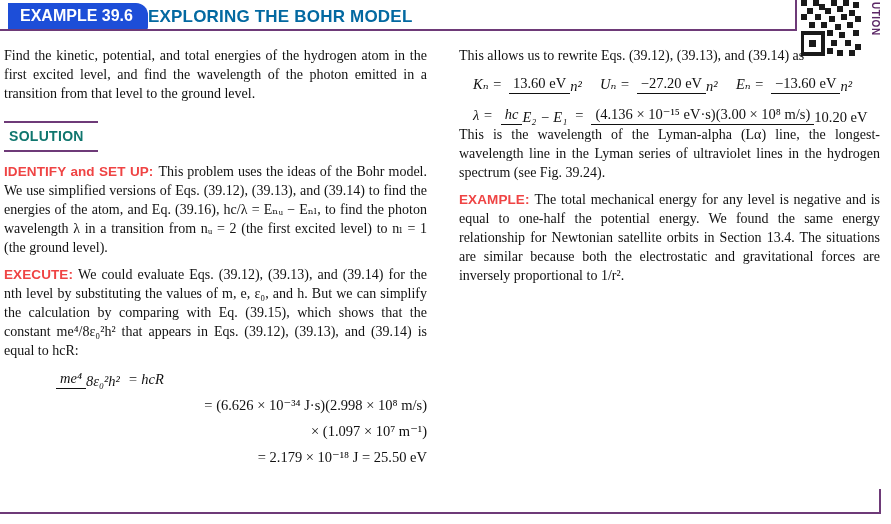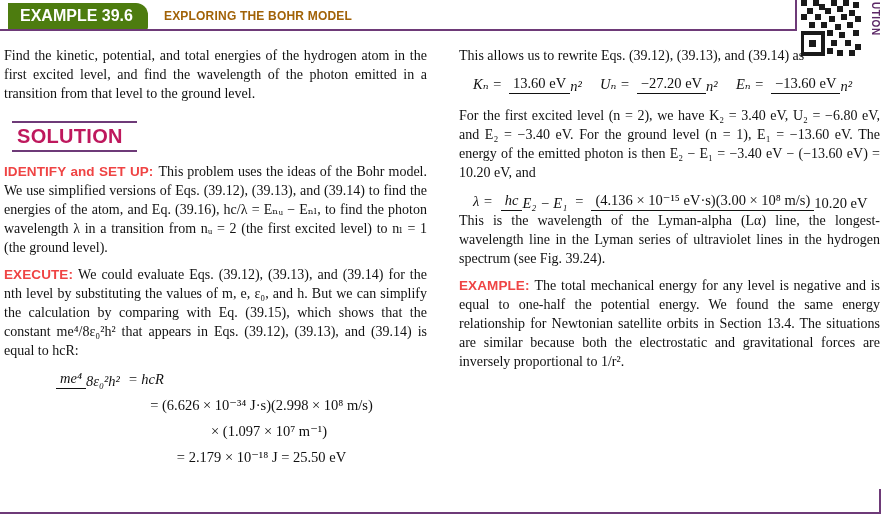--- a/index.html
+++ b/index.html
@@ -8,28 +8,28 @@
     position:relative;
     background:#ffffff;
     font-family:"Liberation Serif","DejaVu Serif",serif;
     font-size:14px; line-height:19px;
     color:#111; overflow:hidden;
   }
 
   
   .hdr { position:absolute; top:3px; left:8px; display:flex; align-items:center; }
   .badge {
-    display:inline-block; background:#4d7c0f; color:#fff;
+    display:inline-block; background:#1d4ed8; color:#fff;
     font-family:"Liberation Sans","DejaVu Sans",sans-serif;
     font-weight:bold; font-size:16px; line-height:16px;
     padding:5px 15px 6px 12px; border-radius:0 12px 3px 0;
   }
   .ex-title {
     font-family:"Liberation Sans","DejaVu Sans",sans-serif;
-    font-weight:bold; font-size:12px; color:#a16207; margin-left:16px;
+    font-weight:bold; font-size:17px; color:#0369a1; 
     letter-spacing:.2px;
   }
   .rule-top   { position:absolute; left:0; top:29px; width:797px; height:2px; background:#6e3a78; }
   .rule-top-stub { position:absolute; left:795px; top:0; width:2px; height:31px; background:#6e3a78; }
   .rule-bottom{ position:absolute; left:0; top:512px; width:881px; height:2px; background:#6e3a78; }
   .rule-bottom-stub{ position:absolute; left:879px; top:489px; width:2px; height:25px; background:#6e3a78; }
 
   .qr { position:absolute; left:801px; top:0; width:60px; height:56px; }
   .margin-label {
     position:absolute; left:866px; top:2px;
@@ -45,34 +45,34 @@
   .col p { margin-bottom:8px; }
 
   .lead {
     font-family:"Liberation Sans","DejaVu Sans",sans-serif;
     font-weight:bold; font-size:13.5px; color:#ef4444; margin-right:5px;
     letter-spacing:.1px;
   }
   .solution-hdr {
     display:inline-block;
     font-family:"Liberation Sans","DejaVu Sans",sans-serif;
-    font-weight:bold; font-size:20px; color:#be185d;
+    font-weight:bold; font-size:14px; color:#0f766e;
     border-top:2px solid #6e3a78; border-bottom:2px solid #6e3a78;
-    padding:4px 14px 4px 5px; margin:10px 8px 10px;
+    padding:4px 14px 4px 5px; margin:10px 0 10px;
     letter-spacing:.3px; text-align:left;
   }
 
   
   .mi { font-style:italic; }
   .eq { font-size:14.5px; }
   .frac { display:inline-flex; flex-direction:row; align-items:center; line-height:16px; }
   .frac .num { border-bottom:1.3px solid #111; padding:0 4px 2px; }
   .frac .den { padding-top:2px; }
 
-  .eq-hcr { margin:10px 0 0 52px; text-align:center; }
+  .eq-hcr { margin:10px 0 0 52px; text-align:right; }
   .eq-hcr .eq-row { display:flex; align-items:center; gap:8px; }
   .eq-hcr .ln { margin:7px 0 0 40px; }
   .eq-hcr .ln2 { margin-left:55px; }
 
   .eq-kue { display:flex; align-items:center; justify-content:space-between;
             margin:10px 28px 12px 14px; text-align:left; }
   .kue-item { display:flex; align-items:center; gap:7px; }
 
   .eq-lam { display:flex; align-items:center; gap:8px; margin:10px 0 0 14px; text-align:left; }
   .eq-lam-result { margin:8px 0 10px 78px; text-align:left; }
@@ -170,21 +170,20 @@
       </span>
       <span class="kue-item">
         <span class="mi">Eₙ =</span>
         <span class="frac">
           <span class="num">−13.60 eV</span>
           <span class="den mi">n²</span>
         </span>
       </span>
     </div>
 
-    <p>For the first excited level (n = 2), we have K₂ = 3.40 eV, U₂ = −6.80 eV, and E₂ = −3.40 eV. For the ground level (n = 1), E₁ = −13.60 eV. The energy of the emitted photon is then E₂ − E₁ = −3.40 eV − (−13.60 eV) = 10.20 eV, and</p>
 
     <div class="eq-lam eq">
       <span class="mi">λ =</span>
       <span class="frac">
         <span class="num mi">hc</span>
         <span class="den mi">E₂ − E₁</span>
       </span>
       <span>=</span>
       <span class="frac">
         <span class="num">(4.136 × 10⁻¹⁵ eV·s)(3.00 × 10⁸ m/s)</span>

